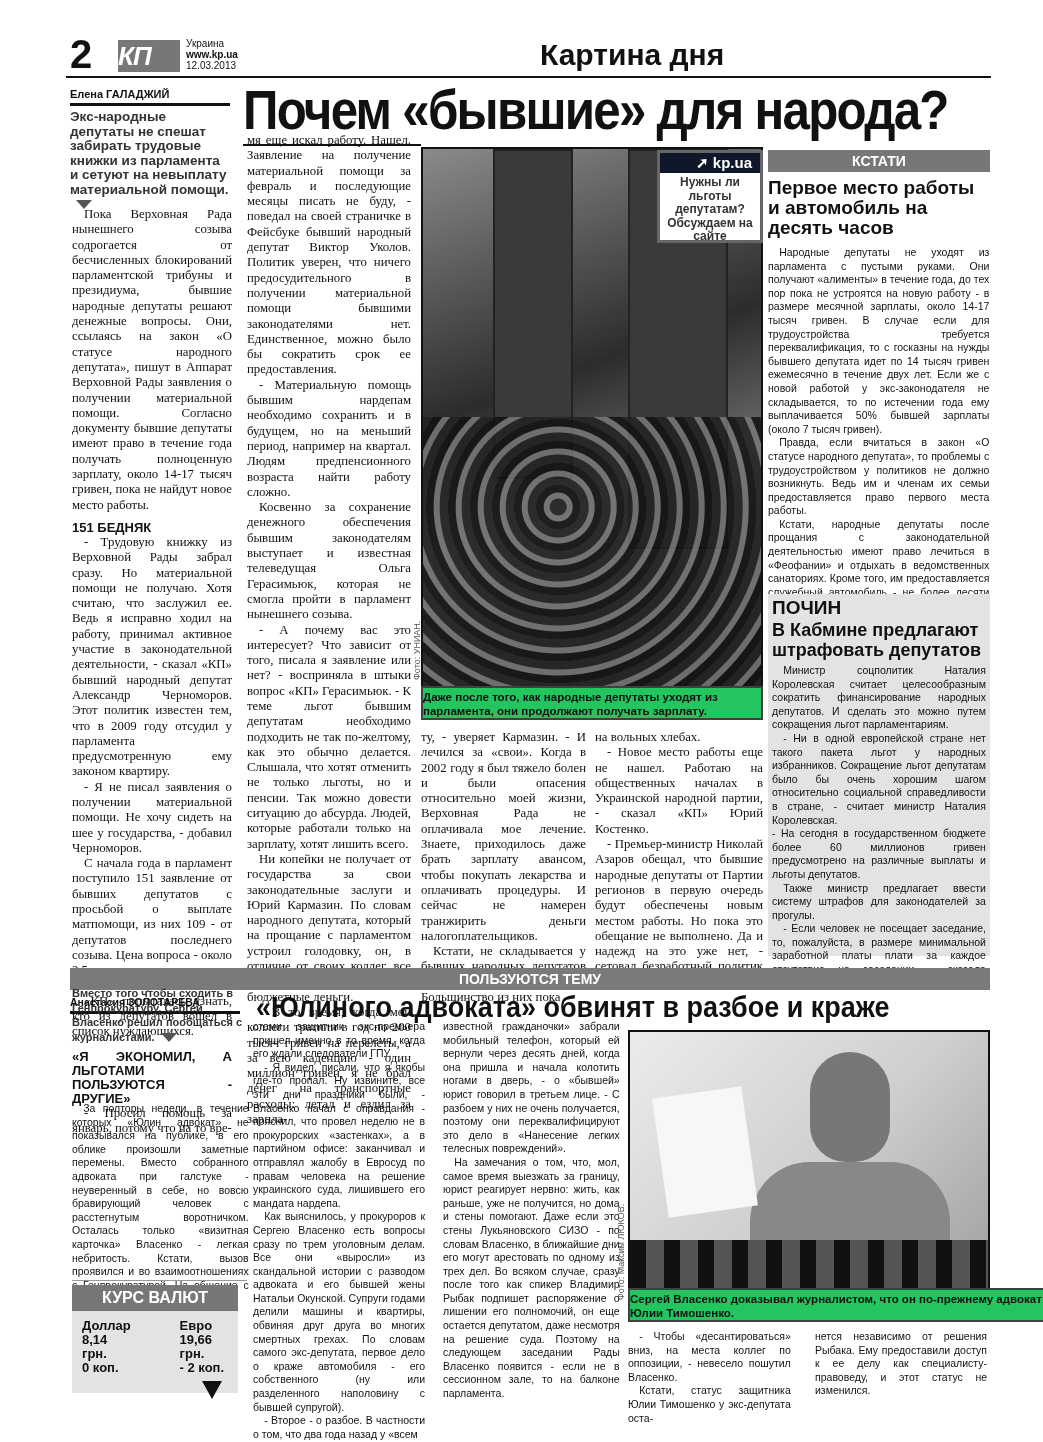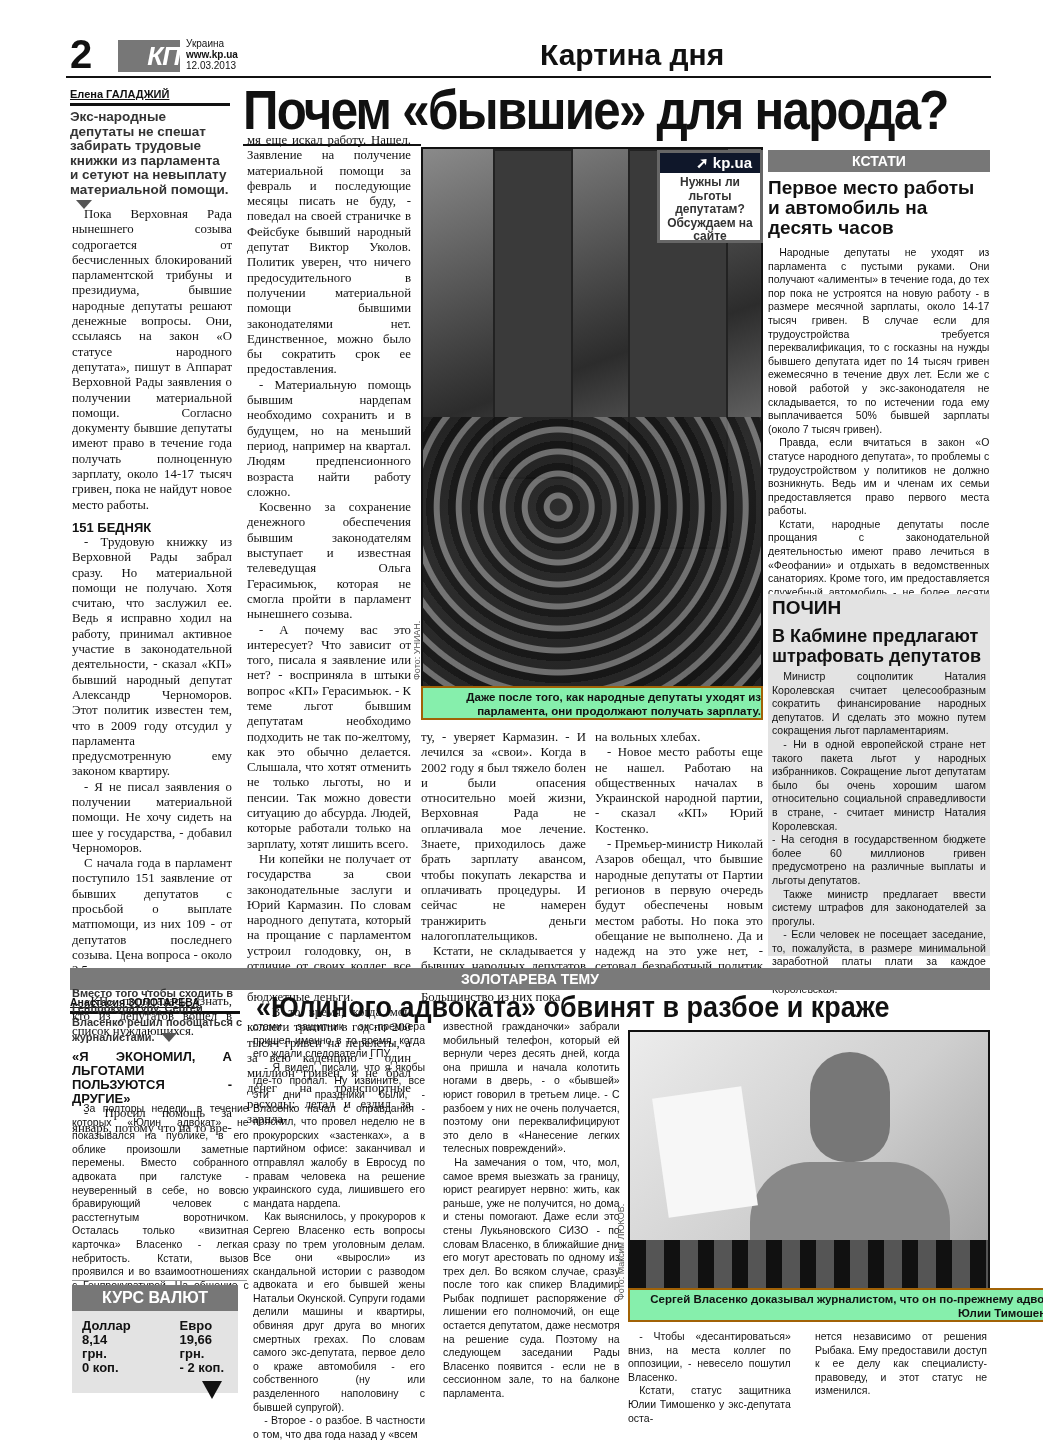--- a/index.html
+++ b/index.html
@@ -1,34 +1,34 @@
 <!DOCTYPE html>
 <html><head>
 <meta charset="utf-8">
 <style>
 *{box-sizing:border-box;margin:0;padding:0}
 body{width:1043px;height:1442px;background:#fff;color:#111;position:relative;overflow:hidden;font-family:"Liberation Serif",serif}
 .abs{position:absolute}
 .pagenum{left:70px;top:34px;font:bold 40px "Liberation Sans",sans-serif;line-height:40px}
-.logo{left:118px;top:40px;width:62px;height:32px;background:#777;color:#fff;font:italic bold 26px "Liberation Sans",sans-serif;text-align:right;line-height:32px;letter-spacing:-1px}
+.logo{left:118px;top:40px;width:62px;height:32px;background:#777;color:#fff;font:italic bold 26px "Liberation Sans",sans-serif;text-align:left;line-height:32px;letter-spacing:-1px}
 .meta{left:186px;top:38px;font:10px "Liberation Sans",sans-serif;line-height:11px}
 .meta b{font-weight:bold}
 .section-title{left:540px;top:38px;font:bold 30px "Liberation Sans",sans-serif;line-height:34px}
 .topline{left:66px;top:76px;width:925px;height:2px;background:#111}
-.byline{font:bold 11px "Liberation Sans",sans-serif;text-decoration:underline}
+.byline{font:bold 11px "Liberation Sans",sans-serif;}
 .bylinebar{height:3px;background:#111}
 .headline{left:243px;top:78px;font:bold 56px "Liberation Sans",sans-serif;letter-spacing:-2px;line-height:64px;transform:scaleX(0.88);transform-origin:left top;white-space:nowrap}
 .lead{font:bold 13.5px "Liberation Sans",sans-serif;line-height:14.5px;color:#333}
 .tri{display:inline-block;width:0;height:0;border-left:8px solid transparent;border-right:8px solid transparent;border-top:9px solid #555;vertical-align:middle;margin-left:6px}
 .col{font-size:12.8px;line-height:15.3px;text-align:justify;hyphens:auto}
 .col p{text-indent:12px}
 .sub{font:bold 13px "Liberation Sans",sans-serif;line-height:14px;margin-top:8px}
 .photo{background:linear-gradient(160deg,#8a8a8a,#2c2c2c 40%,#6a6a6a 60%,#1c1c1c);border:2px solid #111}
 .door{position:absolute;background:#3a3a3a;border:2px solid #222}
-.caption{font:bold 11.5px "Liberation Sans",sans-serif;text-align:right;line-height:14px;background:#86efac;border:2px solid #a16207}
+.caption{font:bold 11.5px "Liberation Sans",sans-serif;text-align:left;line-height:14px;background:#22c55e;border:2px solid #404040}
 .promo{left:657px;top:150px;width:106px;height:93px;background:#fff;border:3px solid #666}
 .promo .hd{background:#0f172a;color:#fff;font:bold 15px "Liberation Sans",sans-serif;height:20px;line-height:20px;text-align:right;padding-right:8px}
 .promo .bd{font:bold 12px "Liberation Sans",sans-serif;line-height:13.5px;text-align:center;color:#333;padding-top:3px}
 .boxhead{background:#777;color:#fff;font:bold 14px "Liberation Sans",sans-serif;text-align:center;height:22px;line-height:22px}
 .rtitle{font:bold 19px "Liberation Sans",sans-serif;line-height:20px}
 .sidetext{font:11.3px "Liberation Sans",sans-serif;line-height:13.6px;text-align:justify;transform:scaleX(0.93);transform-origin:left top}
 .sidetext p{text-indent:12px}
 .greybox{background:#e3e3e3}
 .band{left:70px;top:968px;width:920px;height:22px;background:#7a7a7a;color:#fff;font:bold 14px "Liberation Sans",sans-serif;text-align:center;line-height:22px}
 .headline2{left:256px;top:990px;font:bold 29px "Liberation Sans",sans-serif;line-height:34px;white-space:nowrap;transform:scaleX(0.93);transform-origin:left top}
@@ -104,31 +104,31 @@
   <div class="rtitle" style="margin-top:6px;width:222px">Первое место работы и автомобиль на десять часов</div>
   <div class="sidetext" style="margin-top:8px;width:238px">
     <p>Народные депутаты не уходят из парламента с пустыми руками. Они получают «алименты» в течение года, до тех пор пока не устроятся на новую работу - в размере месячной зарплаты, около 14-17 тысяч гривен. В случае если для трудоустройства требуется переквалификация, то с госказны на нужды бывшего депутата идет по 14 тысяч гривен ежемесячно в течение двух лет. Если же с новой работой у экс-законодателя не складывается, то по истечении года ему выплачивается 50% бывшей зарплаты (около 7 тысяч гривен).</p>
     <p>Правда, если вчитаться в закон «О статусе народного депутата», то проблемы с трудоустройством у политиков не должно возникнуть. Ведь им и членам их семьи предоставляется право первого места работы.</p>
     <p>Кстати, народные депутаты после прощания с законодательной деятельностью имеют право лечиться в «Феофании» и отдыхать в ведомственных санаториях. Кроме того, им предоставляется служебный автомобиль - не более десяти часов в месяц за счет госбюджета.</p>
   </div>
 </div>
 
 <div class="abs greybox" style="left:768px;top:594px;width:222px;height:362px;padding:4px">
   <div class="rtitle">ПОЧИН</div>
-  <div class="rtitle" style="margin-top:8px;font-size:18px">В Кабмине предлагают штрафовать депутатов</div>
+  <div class="rtitle" style="margin-top:2px;font-size:18px">В Кабмине предлагают штрафовать депутатов</div>
   <div class="sidetext" style="margin-top:4px;width:230px">
     <p>Министр соцполитик Наталия Королевская считает целесообразным сократить финансирование народных депутатов. И сделать это можно путем сокращения льгот парламентариям.</p>
     <p>- Ни в одной европейской стране нет такого пакета льгот у народных избранников. Сокращение льгот депутатам было бы очень хорошим шагом относительно социальной справедливости в стране, - считает министр Наталия Королевская.</p>
     <p style="text-indent:0">- На сегодня в государственном бюджете более 60 миллионов гривен предусмотрено на различные выплаты и льготы депутатов.</p>
     <p>Также министр предлагает ввести систему штрафов для законодателей за прогулы.</p>
     <p>- Если человек не посещает заседание, то, пожалуйста, в размере минимальной заработной платы плати за каждое отсутствие на заседании, - сказала Королевская.</p>
   </div>
 </div>
 
-<div class="abs band">ЗОЛОТАРЕВА ТЕМУ</div>
+<div class="abs band">ПОЛЬЗУЮТСЯ ТЕМУ</div>
 <div class="abs byline" style="left:70px;top:996px;font-size:10.5px">Анастасия ЗОЛОТАРЕВА</div>
 <div class="abs bylinebar" style="left:70px;top:1011px;width:170px"></div>
 <div class="abs headline2">«Юлиного адвоката» обвинят в разбое и краже</div>
 
 <div class="abs lead" style="left:72px;top:986px;width:178px;font-size:11px">
   <span>Вместо того чтобы сходить в Генпрокуратуру, Сергей Власенко решил пообщаться с журналистами.</span><span class="tri"></span>
 </div>
 <div class="abs sidetext" style="left:72px;top:1102px;width:190px">
   <p>За полторы недели, в течение которых «Юлин адвокат» не показывался на публике, в его облике произошли заметные перемены. Вместо собранного адвоката при галстуке - неуверенный в себе, но вовсю бравирующий человек с расстегнутым воротничком. Осталась только «визитная карточка» Власенко - легкая небритость. Кстати, вызов проявился и во взаимоотношениях с Генпрокуратурой. На общение с журнали-</p>
 </div>

